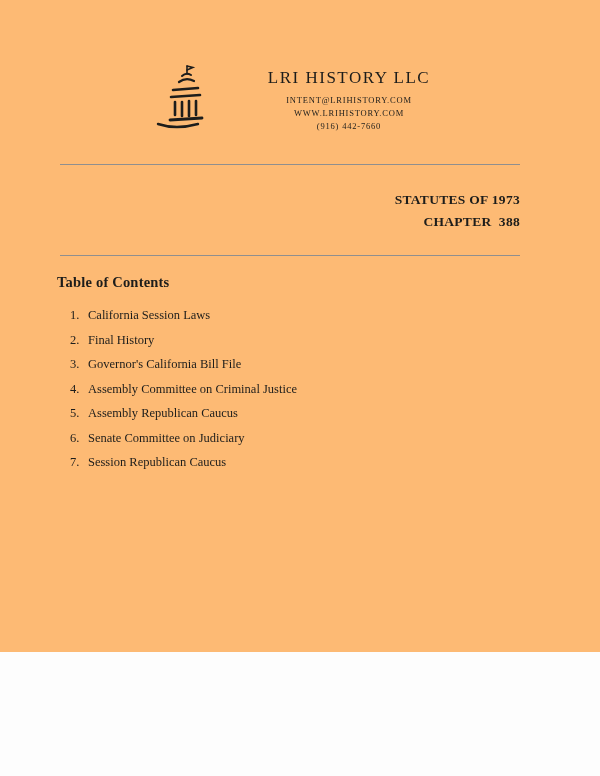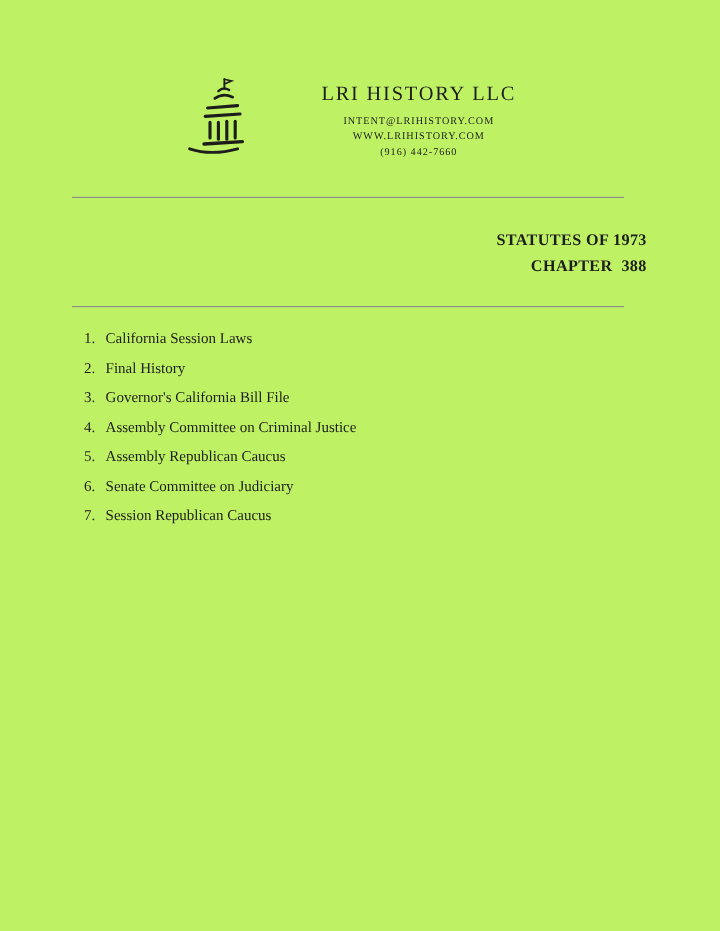--- a/index.html
+++ b/index.html
@@ -10,22 +10,22 @@
   body {
     width: 600px;
     height: 776px;
     font-family: "Liberation Serif", "DejaVu Serif", serif;
     color: #1d1d1b;
     position: relative;
     overflow: hidden;
   }
   .page {
     width: 600px;
-    height: 776px;
-    background: #bef264;
+    height: 652px;
+    background: #fdba74;
     box-sizing: border-box;
   }
 
   
   .letterhead {
     padding-top: 60px;
     display: flex;
     justify-content: center;
     align-items: center;
   }
@@ -59,21 +59,21 @@
     border-top: 1px solid #8f8f8f;
     margin: 0 80px 0 60px;
     height: 0;
   }
   .rule-1 { margin-top: 24px; }
   .rule-2 { margin-top: 22px; }
 
   
   .reference {
     text-align: right;
-    padding-right: 61px;
+    padding-right: 80px;
     margin-top: 24px;
   }
   .reference .ref-line {
     font-weight: bold;
     font-size: 13.5px;
     line-height: 22px;
     letter-spacing: 0.3px;
     white-space: pre;
   }
 
@@ -152,20 +152,21 @@
   <hr class="rule rule-1">
 
   <div class="reference">
     <div class="ref-line">STATUTES OF 1973</div>
     <div class="ref-line">CHAPTER  388</div>
   </div>
 
   <hr class="rule rule-2">
 
   <div class="toc">
+    <h2 class="toc-title">Table of Contents</h2>
 
     <ol class="toc-list">
       <li class="toc-item">
         <span class="toc-num">1.</span>
         <span class="toc-label">California Session Laws</span>
       </li>
       <li class="toc-item">
         <span class="toc-num">2.</span>
         <span class="toc-label">Final History</span>
       </li>

